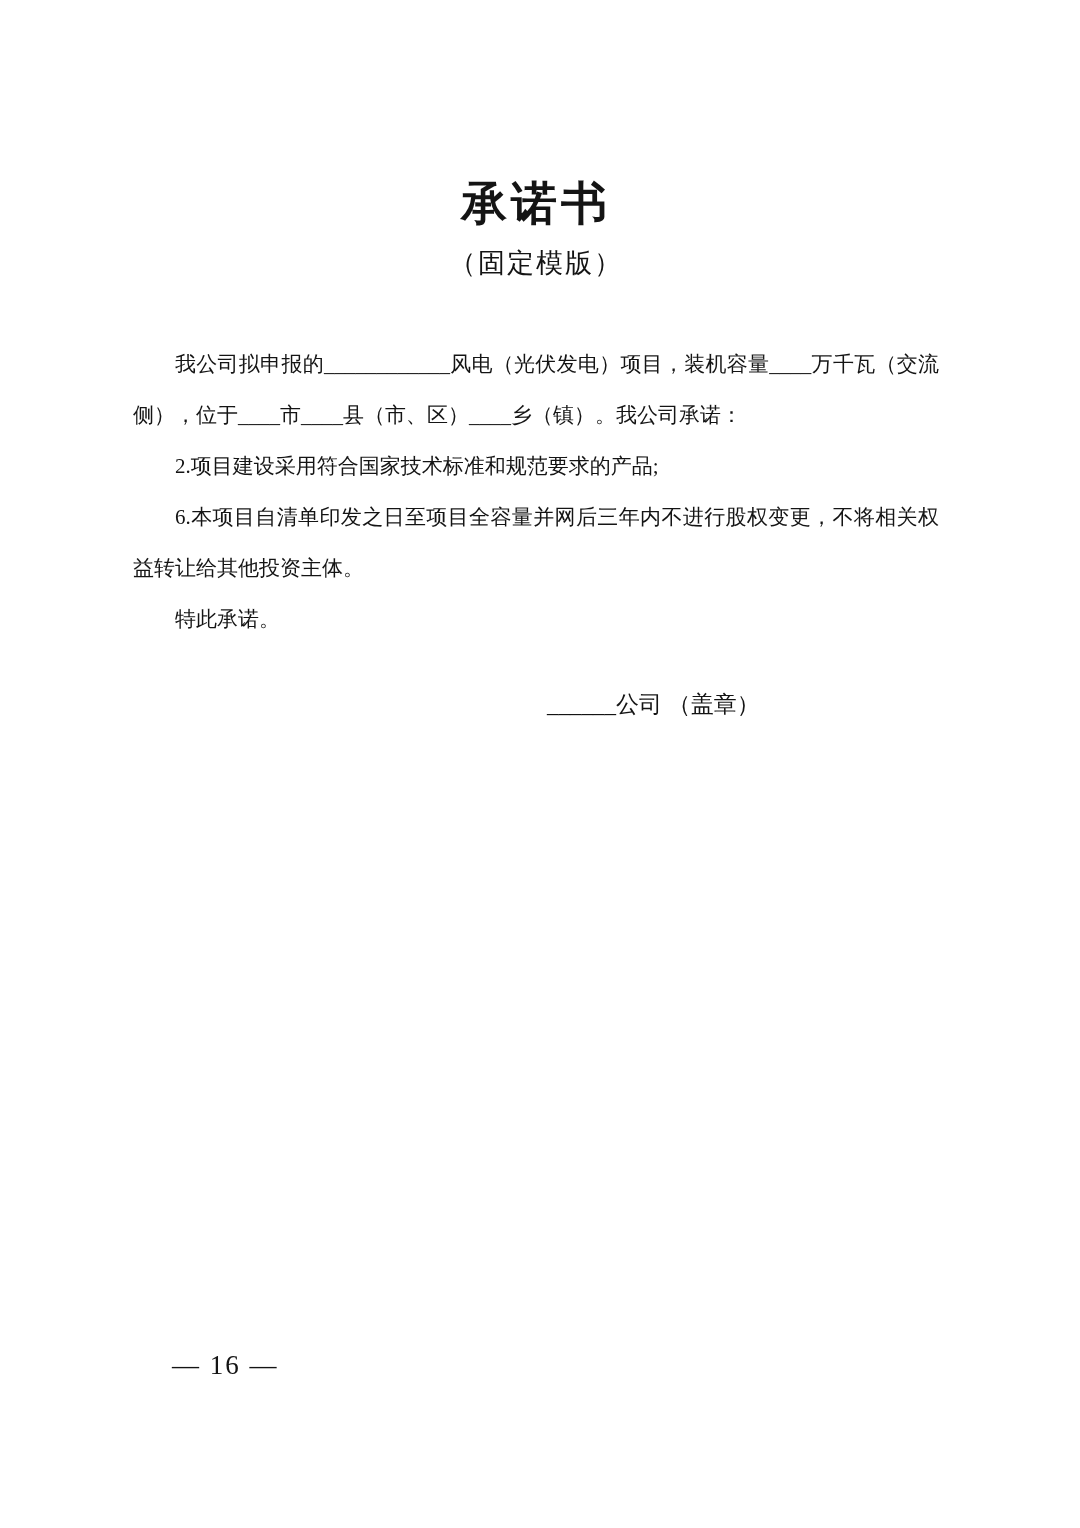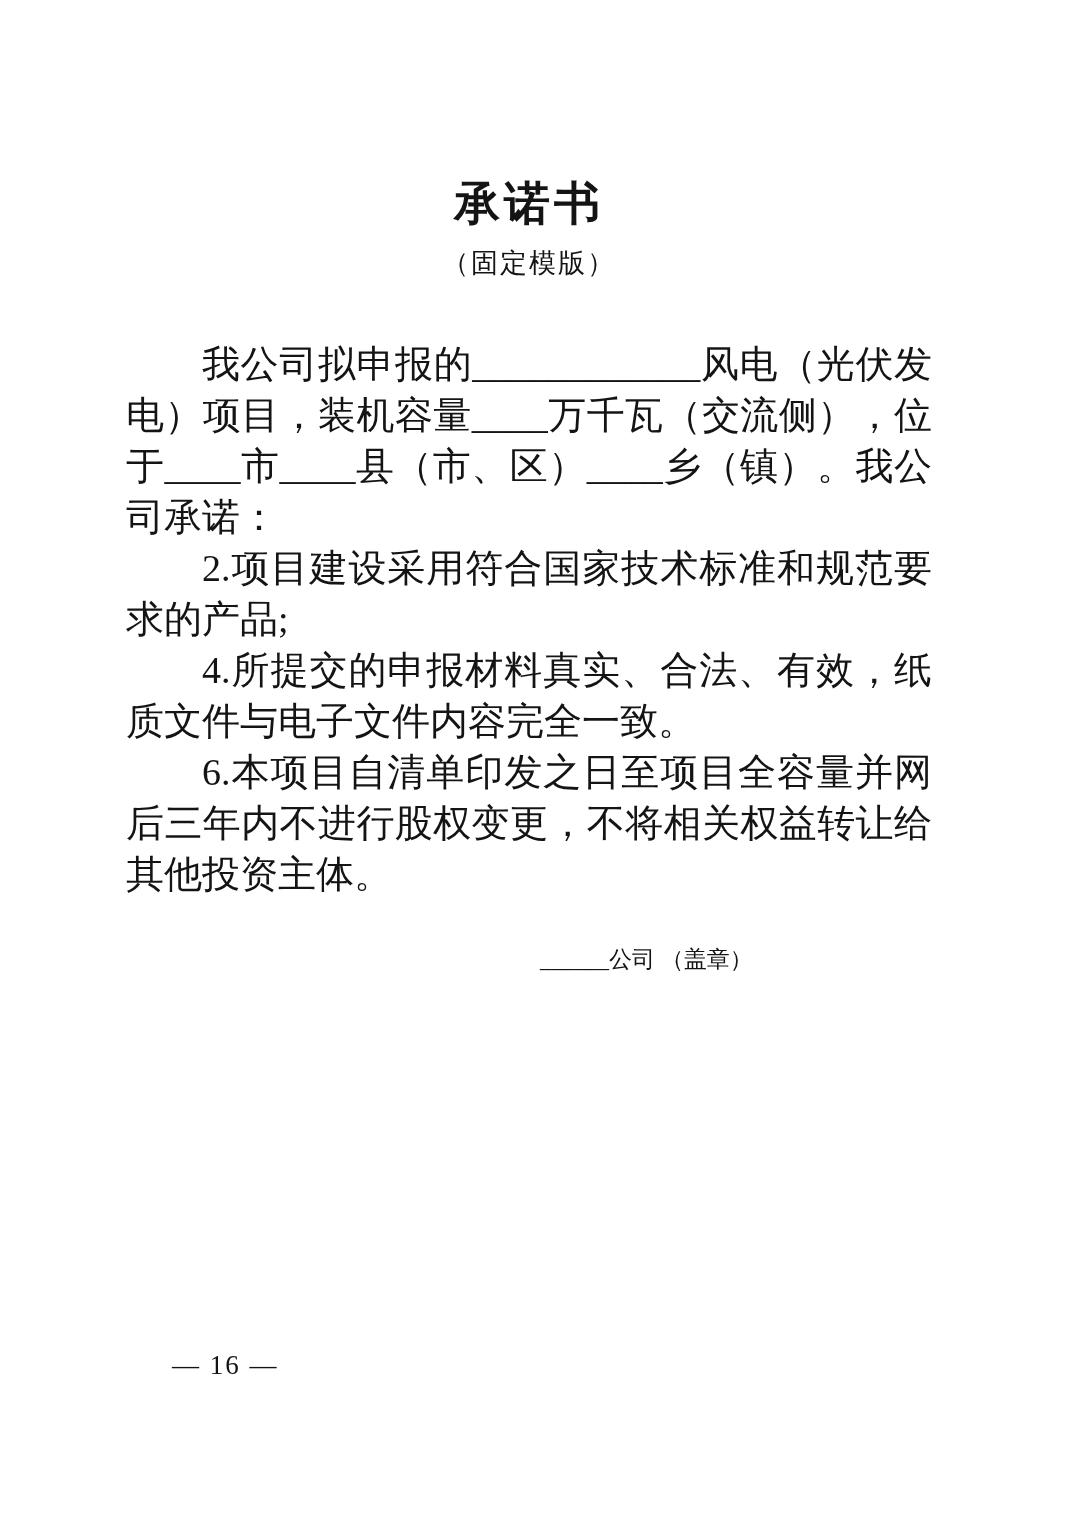--- a/index.html
+++ b/index.html
@@ -11,21 +11,21 @@
     position: relative;
     width: 1080px;
     height: 1528px;
     background: #ffffff;
     color: #141414;
     font-family: "Liberation Serif", "DejaVu Serif", serif;
     overflow: hidden;
   }
   .content {
     position: absolute;
-    left: 126px;
+    left: 133px;
     top: 176px;
     width: 806px;
   }
   .doc-title {
     margin: 0;
     text-align: center;
     font-size: 46px;
     font-weight: 700;
     line-height: 1.2;
     letter-spacing: 4px;
@@ -33,21 +33,21 @@
   .doc-subtitle {
     text-align: center;
     font-size: 27px;
     letter-spacing: 2px;
     margin-top: 14px;
     margin-bottom: 58px;
     font-family: Liberation Mono, monospace;
   }
   .para {
     margin: 0;
-    font-size: 38px;
+    font-size: 21px;
     line-height: 51px;
     text-align: justify;
     text-justify: inter-ideograph;
     text-indent: 2em;
   }
   .signature-block {
     margin-top: 34px;
     font-size: 23px;
     line-height: 51px;
   }
@@ -76,25 +76,25 @@
     <h1 class="doc-title">承诺书</h1>
 
     <div class="doc-subtitle">（固定模版）</div>
 
     <p class="para">我公司拟申报的____________风电（光伏发电）项目，装机容量____万千瓦（交流侧），位于____市____县（市、区）____乡（镇）。我公司承诺：</p>
 
 
     <p class="para">2.项目建设采用符合国家技术标准和规范要求的产品;</p>
 
 
-    <p class="para">4.所提交的申报材料真实、合法、有效，纸质文件与电子文件内容完全一致。</p>
 
 
     <p class="para">6.本项目自清单印发之日至项目全容量并网后三年内不进行股权变更，不将相关权益转让给其他投资主体。</p>
 
+    <p class="para">特此承诺。</p>
 
     <div class="signature-block">
       <div class="sig-company">______公司 （盖章）</div>
     </div>
 
   </div>
 
   <div class="page-footer">— 16 —</div>
 </div>
 

